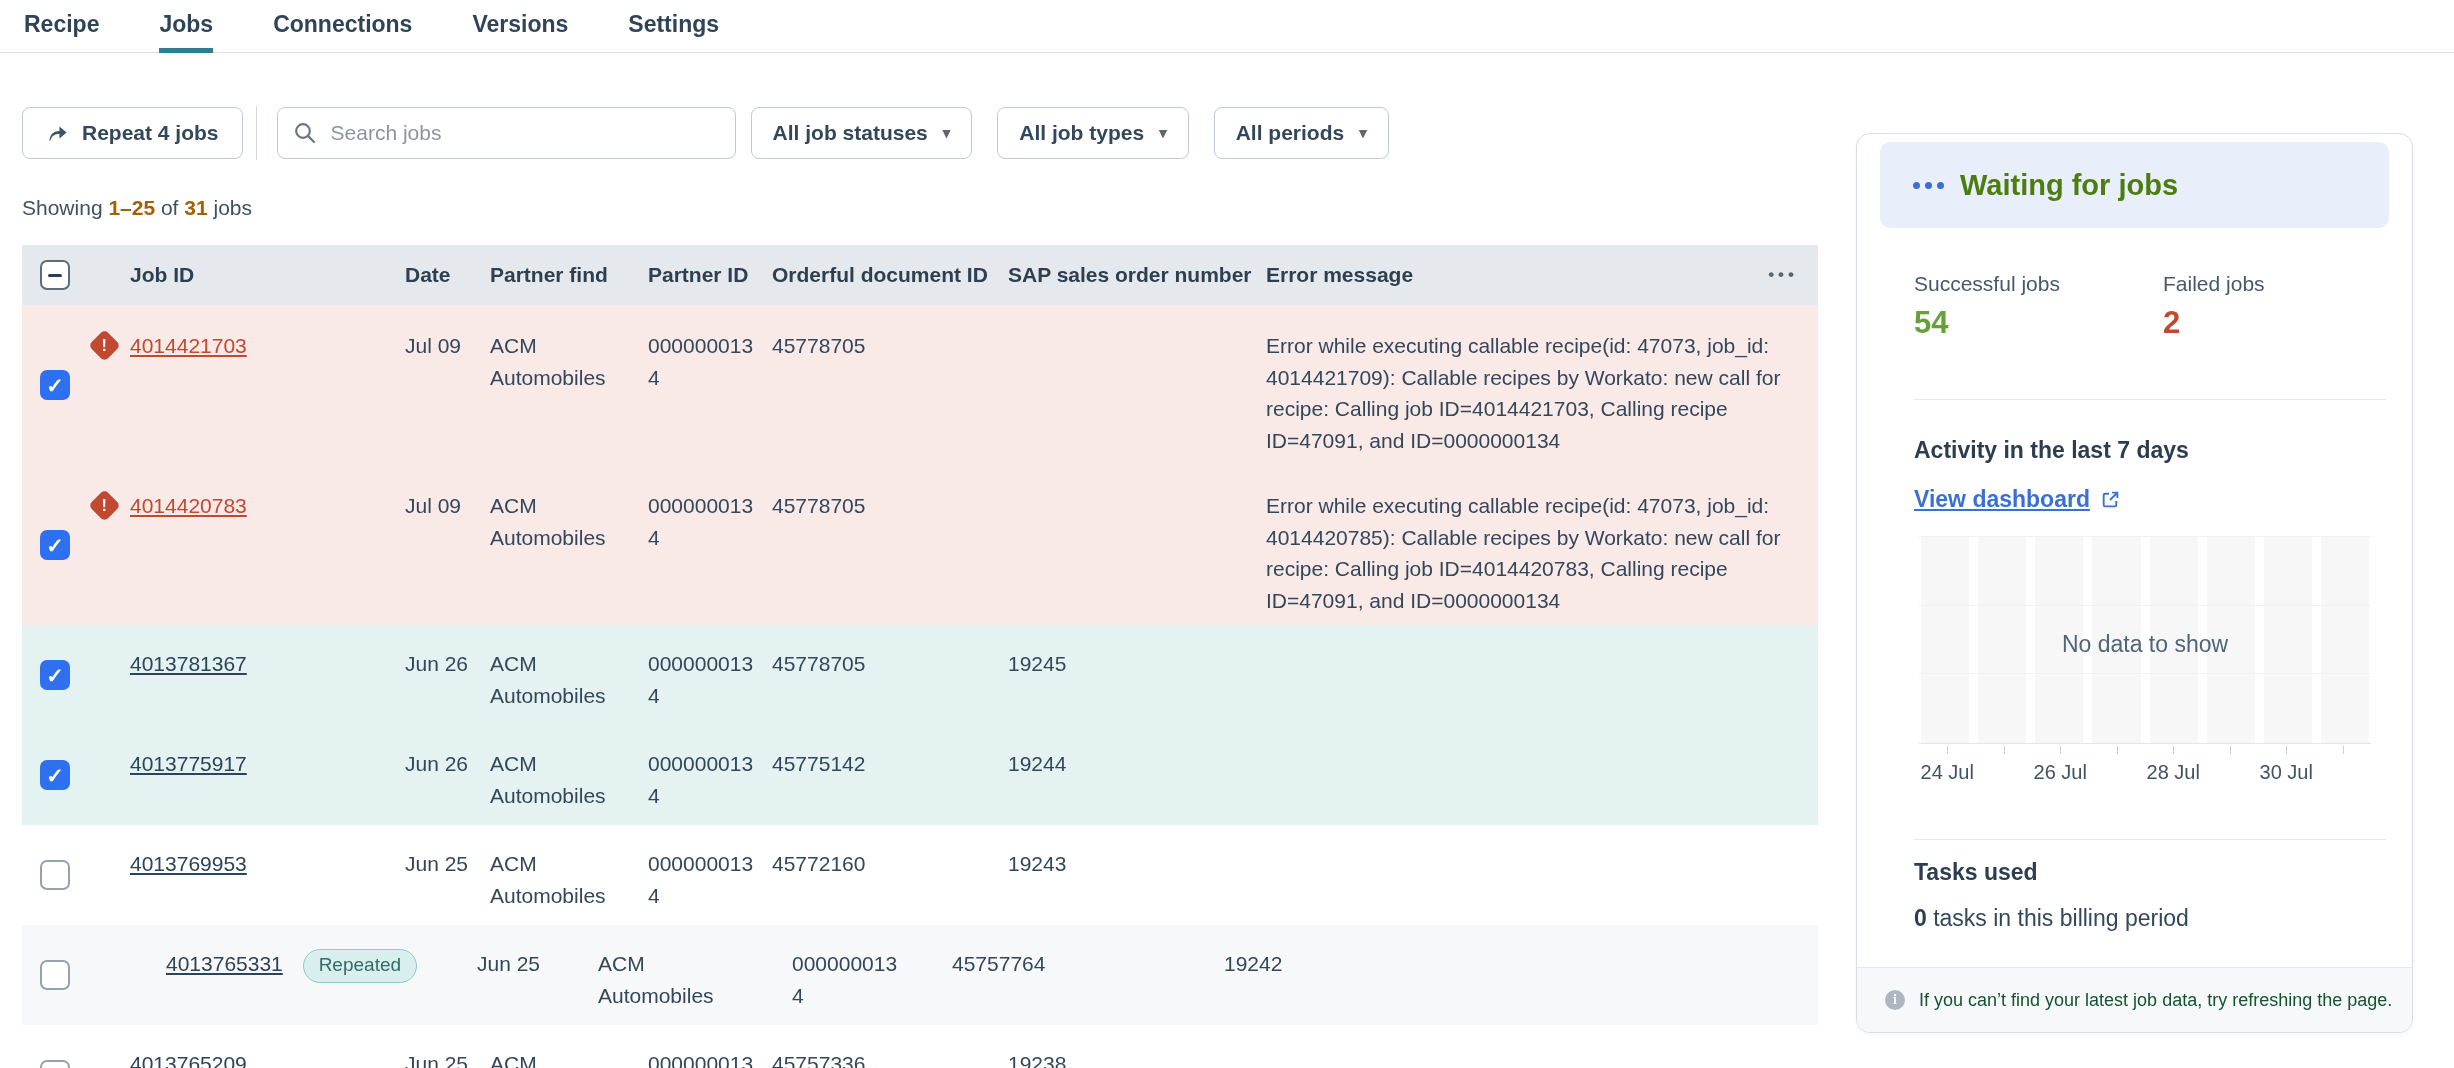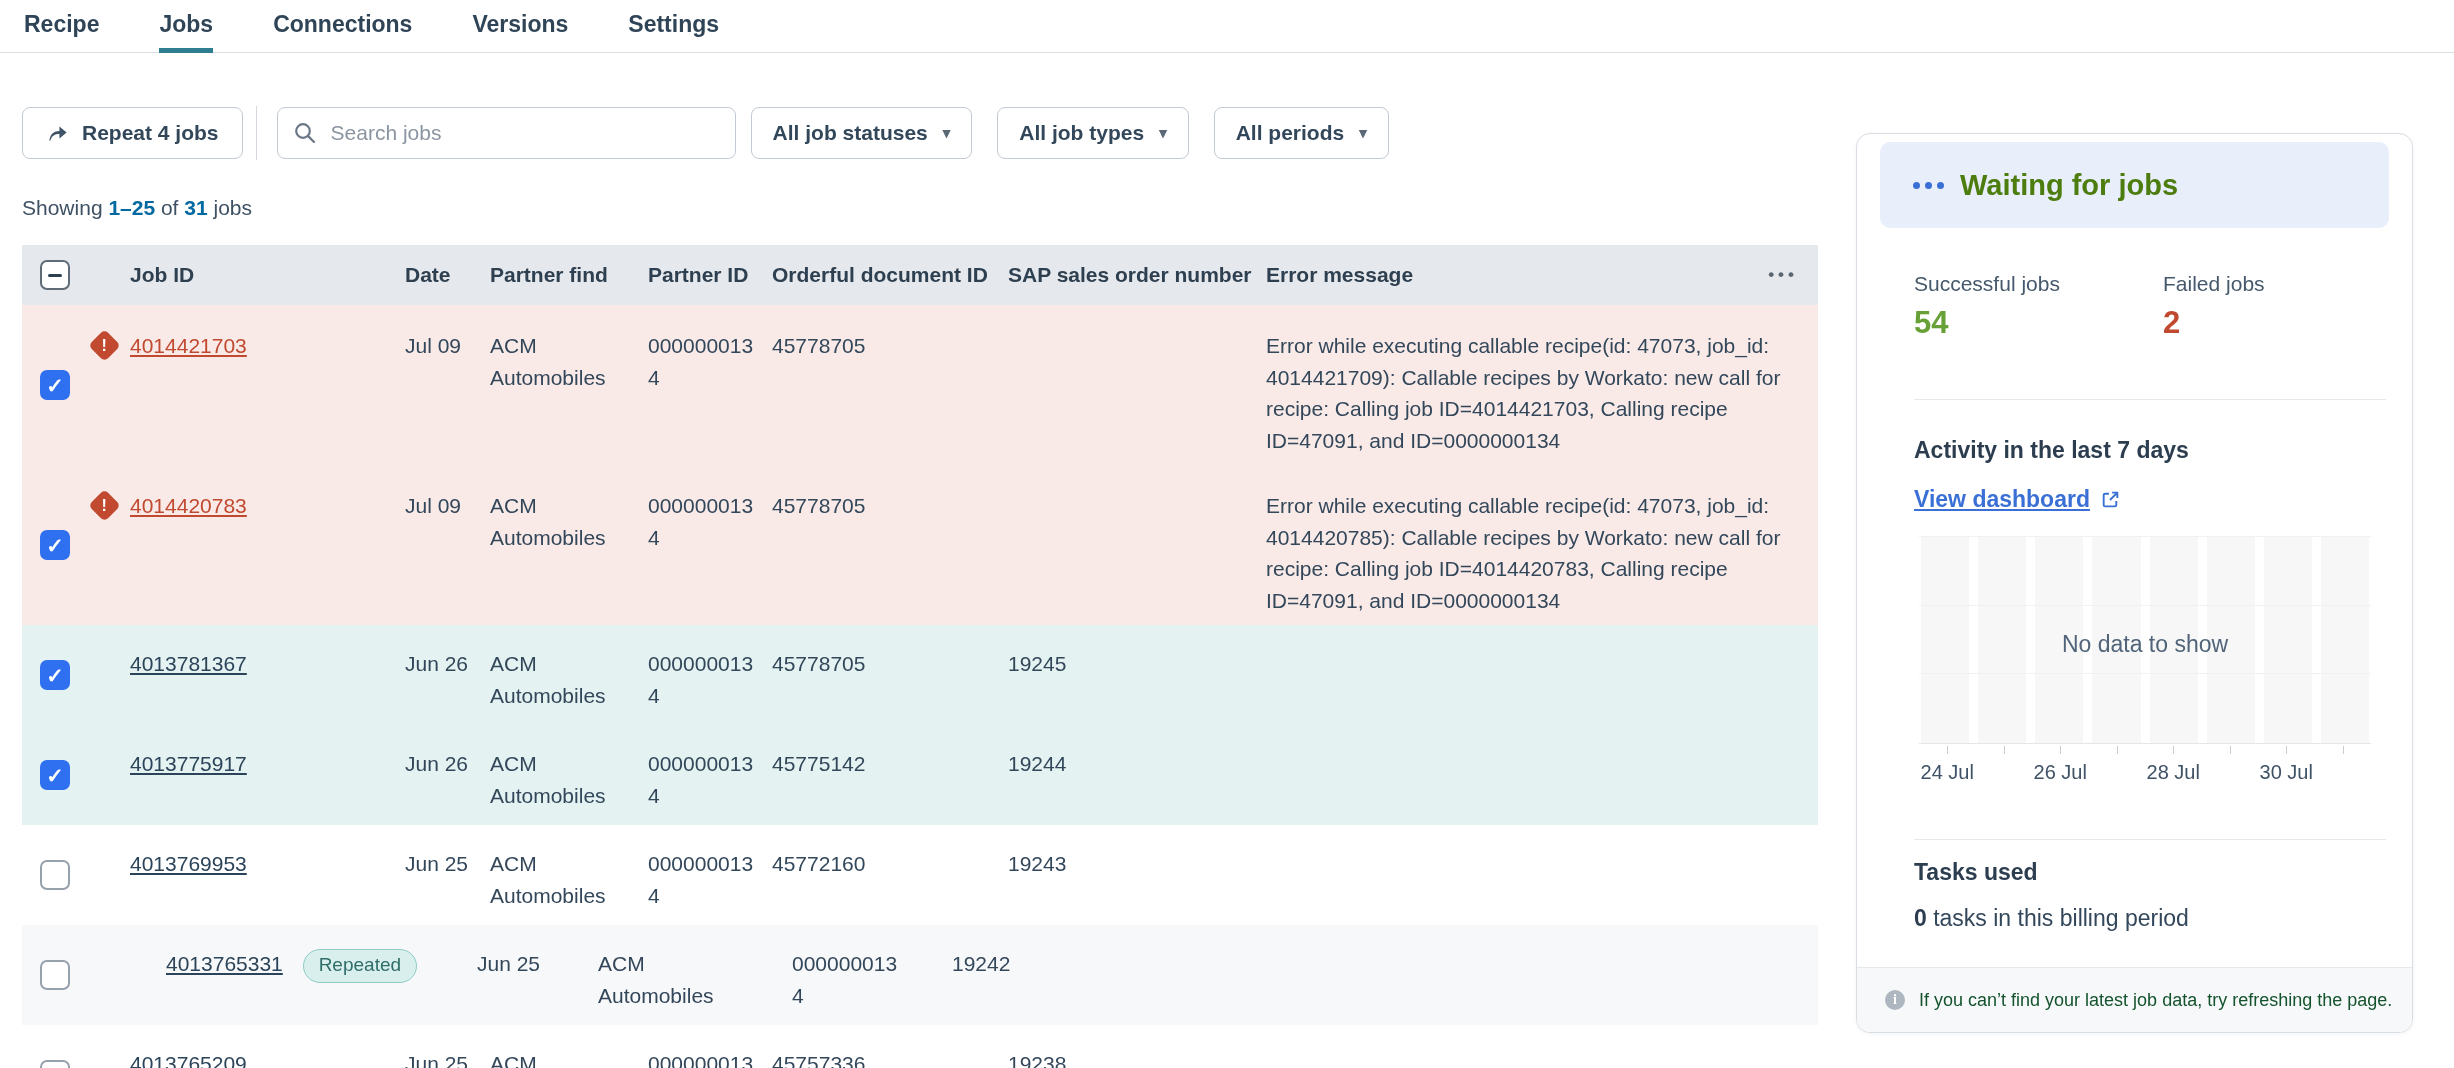--- a/index.html
+++ b/index.html
@@ -26,21 +26,21 @@
     font-family:inherit; background:transparent; }
   .search input::placeholder { color:#8b95a2; }
   .filters { display:flex; gap:25px; }
   .filter { height:52px; border:1px solid #c3cad2; border-radius:8px; background:#fff;
     display:inline-flex; align-items:center; gap:15px; padding:16px 21px;
     font-size:21px; font-weight:bold; color:#33475b; cursor:pointer; }
   .caret { font-size:15px; color:#5a6775; }
 
   
   .showing { position:absolute; left:22px; top:196px; font-size:21px; color:#3e5164; }
-  .showing b { color:#0369a1; }
+  .showing b { color:#a16207; }
 
   
   .jobs-table { position:absolute; left:22px; top:245px; width:1796px; height:823px; overflow:hidden; }
   .grid { display:grid; grid-template-columns:66px 317px 85px 158px 124px 236px 258px 1fr; }
   .thead { height:60px; background:#e5e8ec; align-items:center; font-weight:bold;
     font-size:21px; color:#2e3f50; position:relative; }
   .th-jobid { padding-left:42px; }
   .more { position:absolute; right:20px; top:0; height:60px; display:flex; align-items:center;
     color:#5a6672; font-size:17px; letter-spacing:4px; cursor:pointer; }
 
@@ -271,20 +271,21 @@
       <div class="cb"></div>
     </div>
     <div class="cell cell-jobid">
       
       <a class="job-link">4013765331</a>
       <span class="badge">Repeated</span>
     </div>
     <div class="cell">Jun 25</div>
     <div class="cell cell-partner">ACM Automobiles</div>
     <div class="cell cell-pid">0000000134</div>
+    <div class="cell">45757764</div>
     <div class="cell">19242</div>
     <div class="cell cell-err"></div>
   </div>
       <div class="trow grid v-plain">
     <div class="cell-cb">
       <div class="cb"></div>
     </div>
     <div class="cell cell-jobid">
       
       <a class="job-link">4013765209</a>

